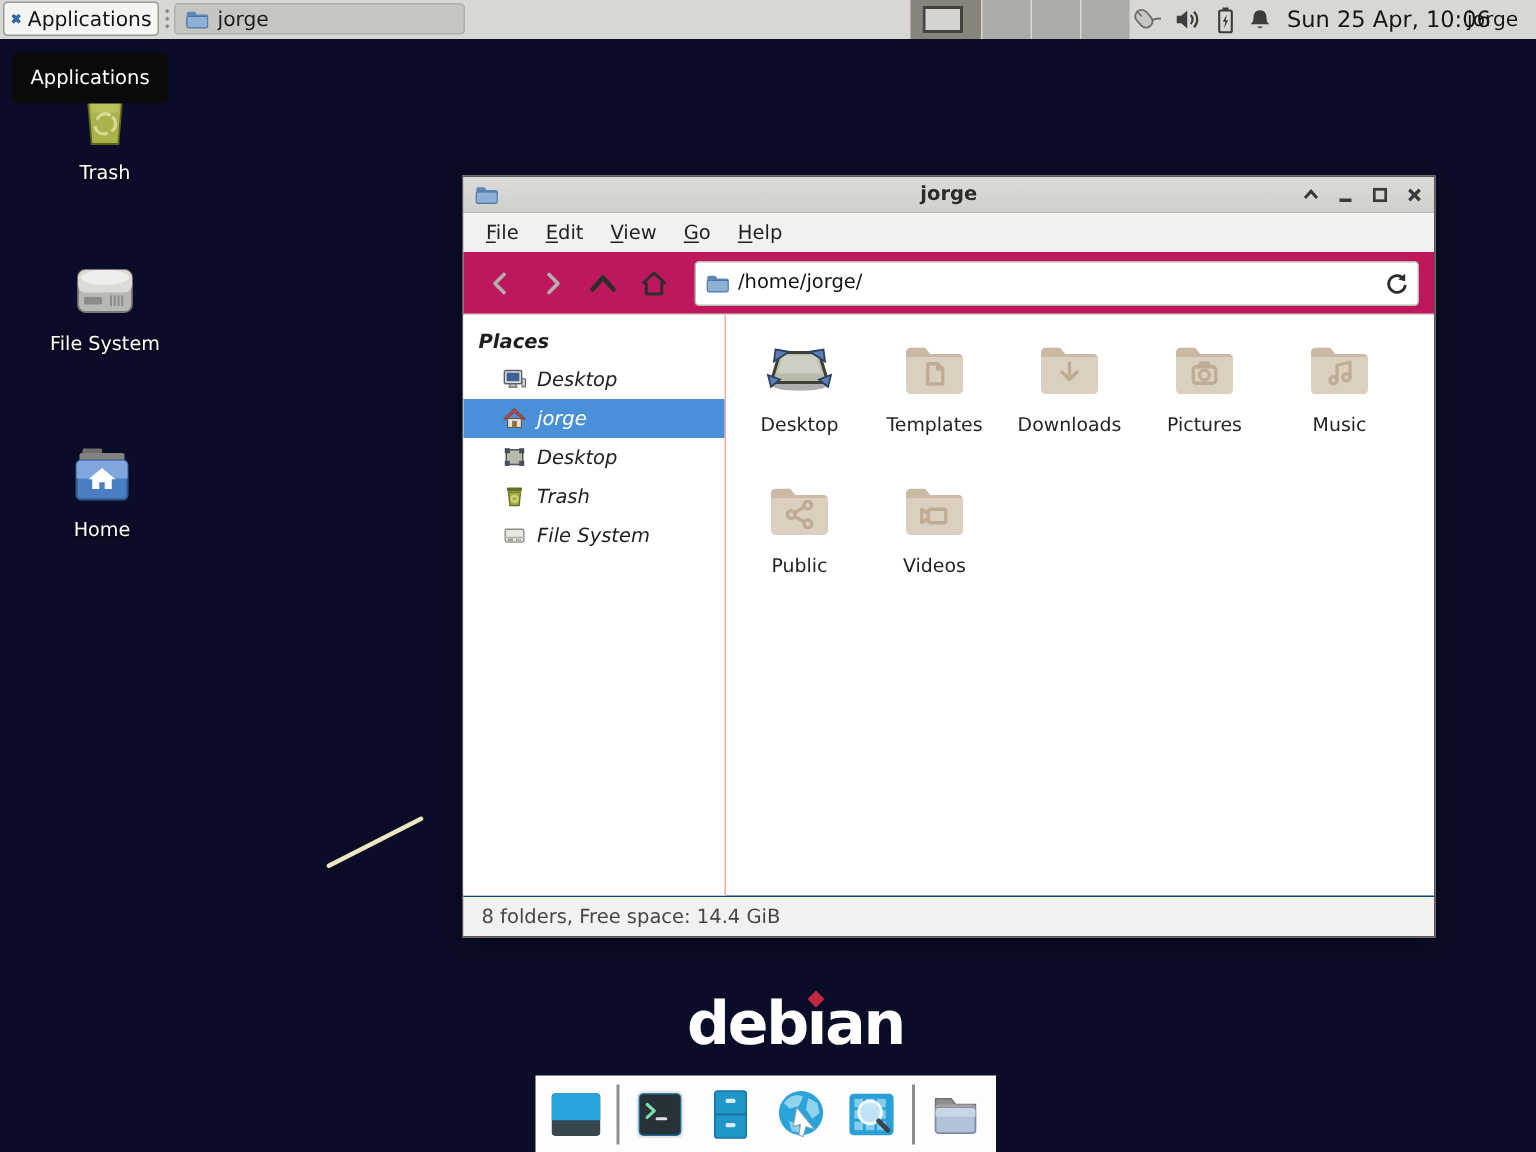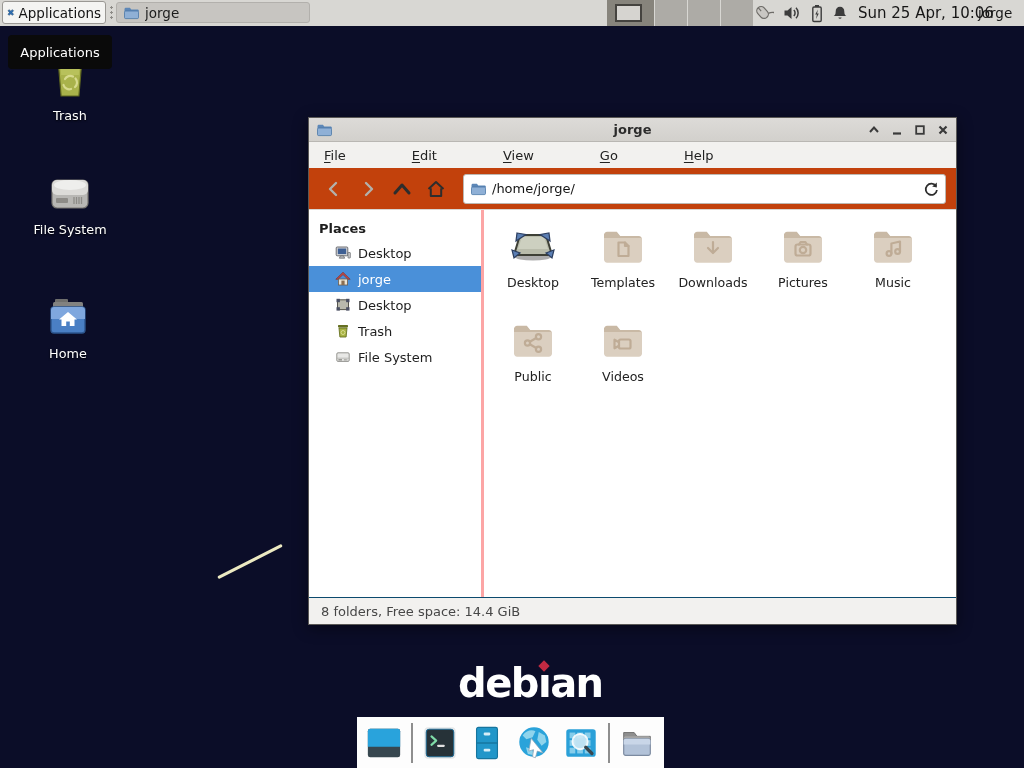--- a/index.html
+++ b/index.html
@@ -67,35 +67,35 @@
     border-bottom:1px solid #b9b7b3; position:relative;
     display:flex; align-items:center; }
   .titlebar .w-icon { position:absolute; left:7px; top:4px; }
   .titlebar .title { flex:1; text-align:center; font-weight:bold; font-size:13px;
     color:#2b2b2b; }
   .tb-btns { position:absolute; right:6px; top:0; height:24px; display:flex;
     align-items:center; gap:9px; }
   .tb-btn { width:14px; height:14px; display:flex; align-items:center;
     justify-content:center; }
   .menubar { height:26px; background:#f2f1ef; display:flex; align-items:center;
-    padding-left:6px;gap:48px; }
+    padding-left:6px; }
   .menu-item { padding:3px 9px; font-size:13px; color:#222; }
   .mn { text-decoration:underline; text-underline-offset:2px; }
-  .toolbar { height:42px; background:#c2410c; border-bottom:1px solid #d8d6d2;
+  .toolbar { height:42px; background:#be185d; border-bottom:1px solid #d8d6d2;
     display:flex; align-items:center; padding:0 10px; gap:4px;justify-content:flex-end; }
   .nav-btn { width:30px; height:30px; display:flex; align-items:center;
     justify-content:center; border-radius:3px; }
   .pathbar { margin-left:8px; flex:1; height:30px; background:#ffffff;
     border:1px solid #bcb8b2; border-radius:3px; display:flex;
     align-items:center; padding:0 6px; gap:6px; }
   .pathbar input { flex:1; border:none; outline:none; font-family:"DejaVu Sans",sans-serif;
     font-size:13px; color:#141414; background:transparent; }
   .wbody { display:flex; height:387px; background:#ffffff; }
-  .sidebar { width:175px; border-right:3px solid #fca5a5; background:#ffffff;
-    padding-top:6px; }
+  .sidebar { width:175px; border-right:1px solid #fca5a5; background:#ffffff;
+    padding-top:6px;font-style:italic; }
   .side-header { height:24px; display:flex; align-items:center; padding-left:10px;
     font-weight:bold; font-size:13px; color:#1e1e1e; }
   .side-item { height:26px; display:flex; align-items:center; gap:7px;
     padding-left:26px; font-size:13px; color:#1e1e1e; }
   .side-item.selected { background:#4a90d9; color:#ffffff; }
   .filearea { flex:1; padding:12px 0 0 4px; display:flex; flex-wrap:wrap;
     align-content:flex-start; }
   .fcell { width:90px; height:94px; display:flex; flex-direction:column;
     align-items:center; }
   .flabel { margin-top:5px; font-size:12.6px; color:#232323; white-space:nowrap; }

